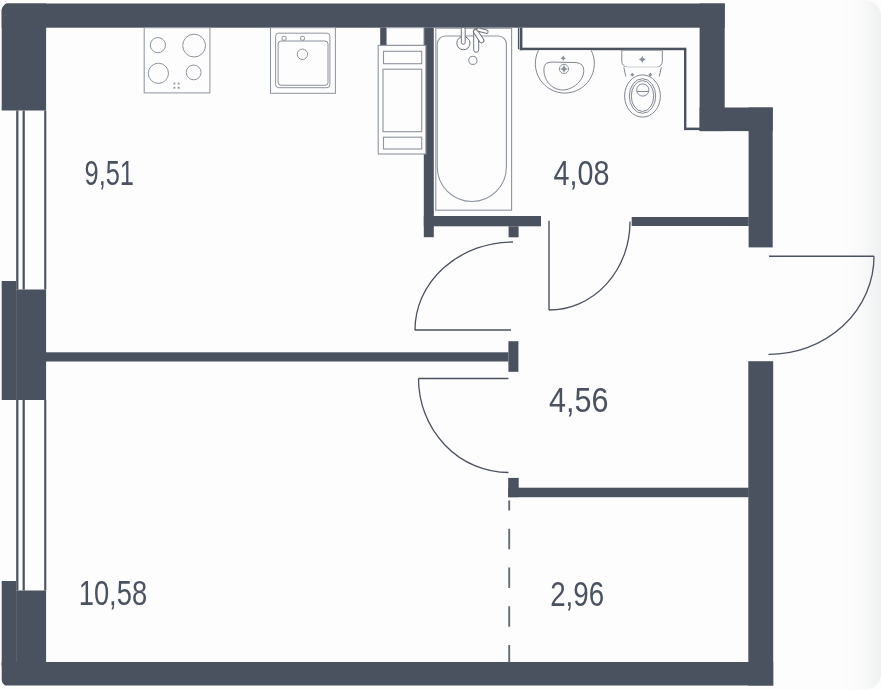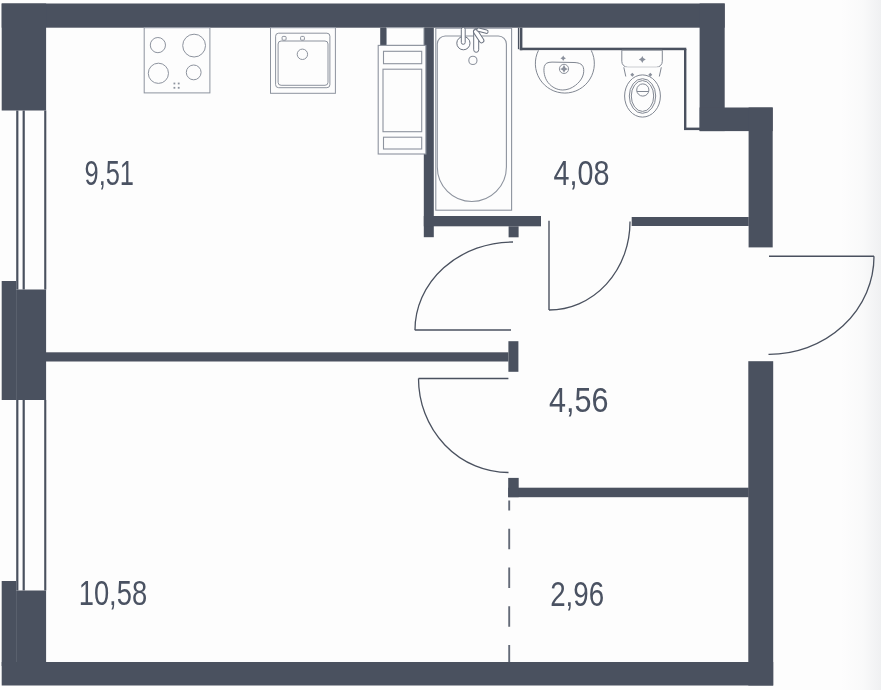--- a/index.html
+++ b/index.html
@@ -1,17 +1,17 @@
 <!DOCTYPE html>
 <html><head>
 <meta charset="utf-8">
 <style>
   html,body{margin:0;padding:0;background:#fdfdfd;}
   #plan{position:relative;width:881px;height:690px;overflow:hidden;
-        font-family:"Liberation Sans", sans-serif;}
+        font-family:"Liberation Sans", sans-serif;border-radius:16px;}
   svg{display:block;}
 </style>
 </head>
 <body>
 <div id="plan">
 <svg width="881" height="690" viewBox="0 0 881 690">
 <defs>
 <linearGradient id="edge" x1="0" y1="0" x2="1" y2="0">
 <stop offset="0" stop-color="#8c93a0" stop-opacity="0"></stop>
 <stop offset="0.55" stop-color="#8c93a0" stop-opacity="0.035"></stop>

